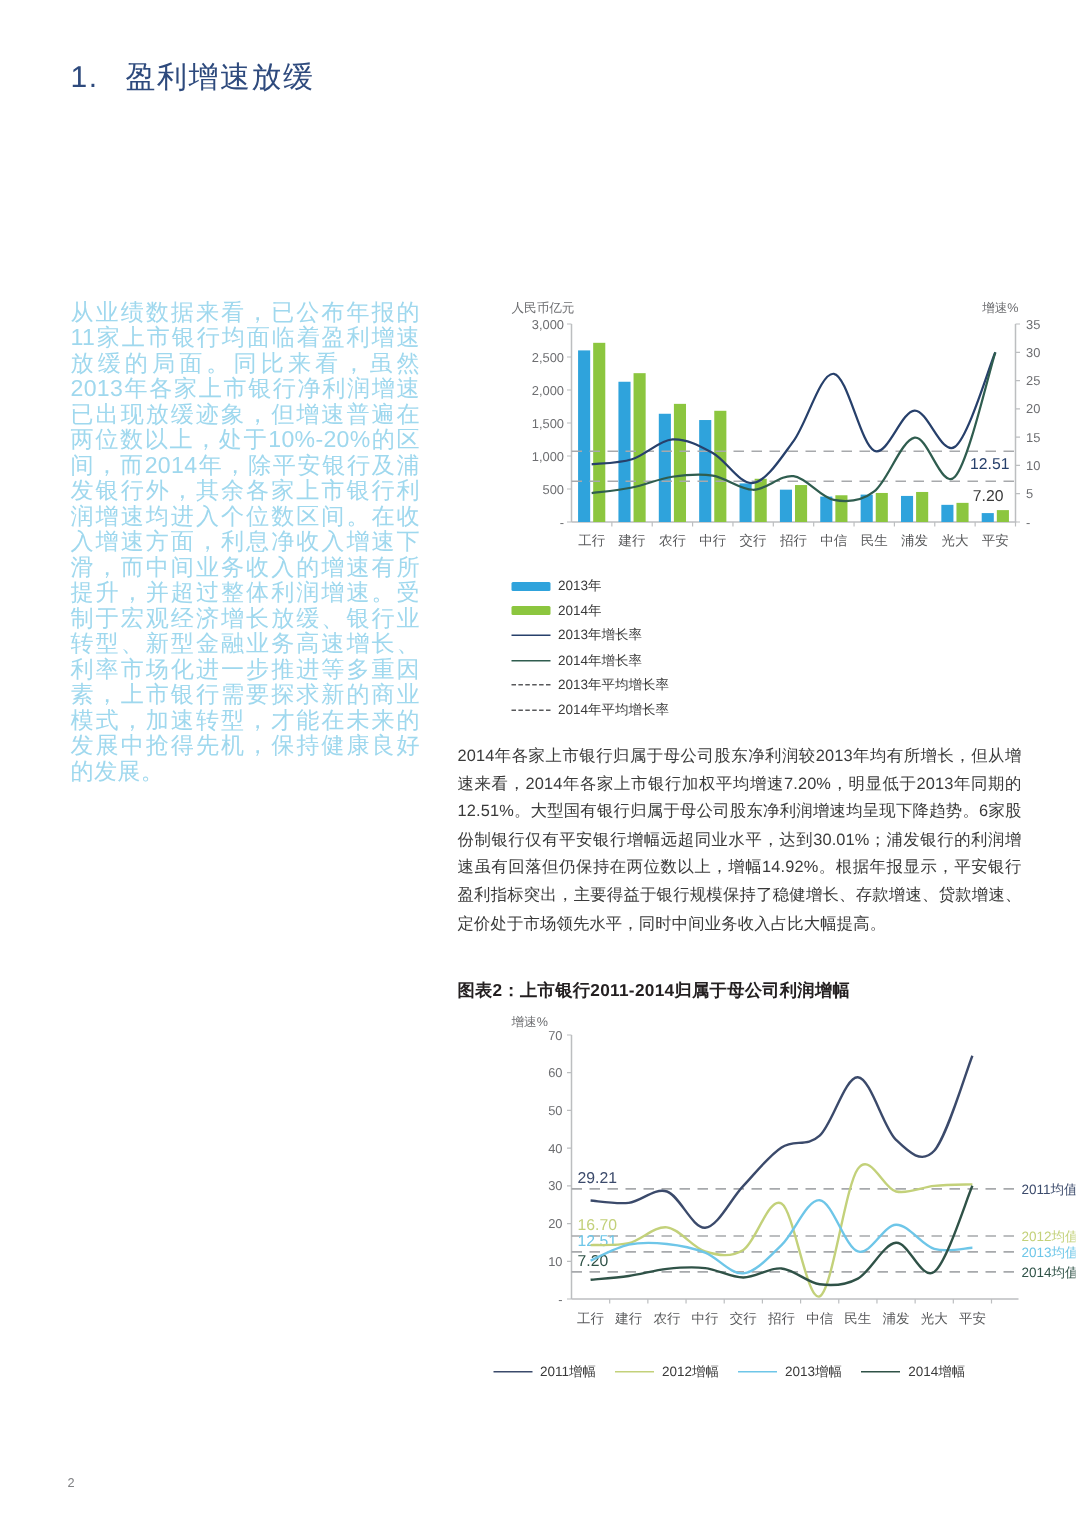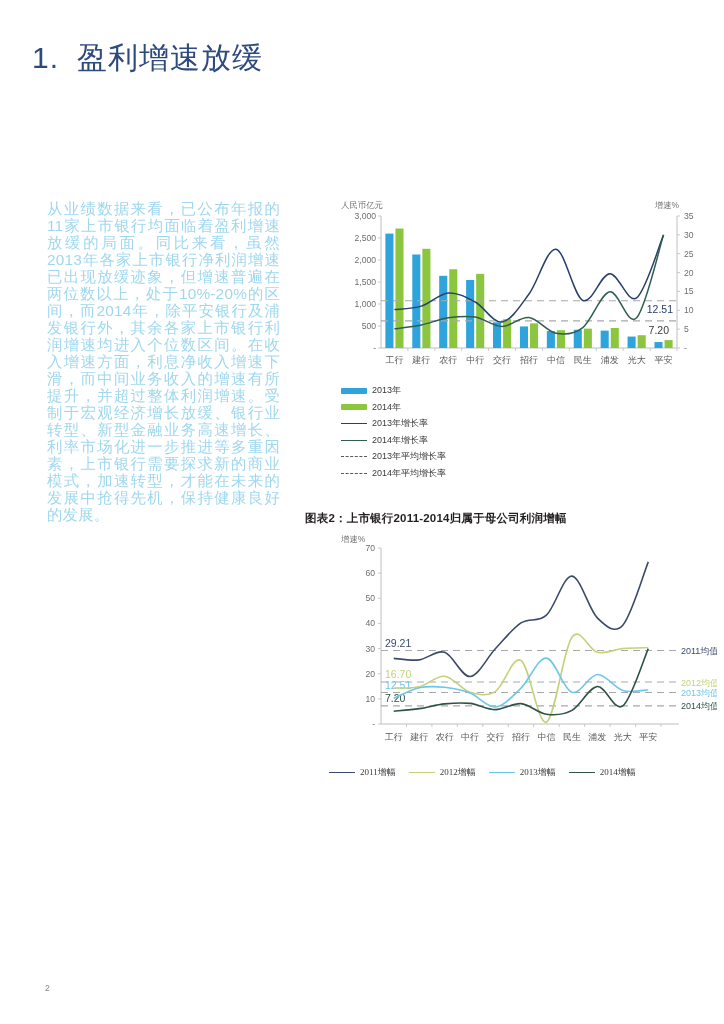--- a/index.html
+++ b/index.html
@@ -5,22 +5,22 @@
   html,body{margin:0;padding:0;}
   body{
     width:724px;height:1024px;background:#ffffff;
     font-family:"Liberation Sans","DejaVu Sans",sans-serif;
     position:relative;overflow:hidden;
   }
   .page{position:absolute;inset:0;}
 
   
   .doc-title{
-    position:absolute;left:32px;top:40px;width:500px;
-    font-size:30px;line-height:1.2;color:#2e4a7d;font-weight:400;
+    position:absolute;left:47px;top:40px;width:500px;
+    font-size:20px;line-height:1.2;color:#2e4a7d;font-weight:400;
     letter-spacing:1px;white-space:nowrap;
   }
   .doc-title .num{margin-right:18px;}
 
   
   .left-col{
     position:absolute;left:47px;top:200px;width:233px;
     font-size:15.4px;line-height:17px;color:#9fd8ee;
     text-align:justify;text-justify:inter-character;
     letter-spacing:0.2px;
@@ -47,21 +47,21 @@
   .chart-block{position:relative;margin-bottom:4px;margin-left:36px;}
   .axis-cap{font-size:8.4px;color:#6d6e71;}
   .axis-cap.left{position:absolute;left:0;top:0;}
   .axis-cap.right{position:absolute;right:2px;top:0;}
   .chart-svg{display:block;}
 
   .legend{display:flex;flex-wrap:wrap;margin-top:2px;}
   .legend.c1{width:350px;margin-left:16px;}
   .legend.c1 .li{width:50%;display:flex;align-items:center;
     font-size:9px;color:#3a3a3a;margin-bottom:3.5px;padding-left:20px;}
-  .legend.c2{margin-left:24px;font-family:Liberation Serif, serif;}
+  .legend.c2{margin-left:24px;}
   .legend.c2 .li{display:flex;align-items:center;font-size:9px;
     color:#3a3a3a;margin-right:13px;}
   .swatch{width:26px;height:6px;margin-right:5px;flex:none;border-radius:1px;}
   .swline{width:26px;height:0;border-top-width:1.6px;border-top-style:solid;
     margin-right:5px;flex:none;}
   .swdash{width:26px;height:0;border-top-width:1.4px;border-top-style:dashed;
     margin-right:5px;flex:none;}
 
   .page-num{
     position:absolute;left:45px;top:983px;font-size:8.5px;color:#808285;
@@ -214,20 +214,21 @@
       <div class="li">
         <span class="swdash" style="border-top-color:#58595b"></span>
         <span>2013年平均增长率</span>
       </div>
       <div class="li">
         <span class="swdash" style="border-top-color:#58595b"></span>
         <span>2014年平均增长率</span>
       </div>
     </div>
 
+    <div class="body-p" style="margin-top:12px;">2014年各家上市银行归属于母公司股东净利润较2013年均有所增长，但从增速来看，2014年各家上市银行加权平均增速7.20%，明显低于2013年同期的12.51%。大型国有银行归属于母公司股东净利润增速均呈现下降趋势。6家股份制银行仅有平安银行增幅远超同业水平，达到30.01%；浦发银行的利润增速虽有回落但仍保持在两位数以上，增幅14.92%。根据年报显示，平安银行盈利指标突出，主要得益于银行规模保持了稳健增长、存款增速、贷款增速、定价处于市场领先水平，同时中间业务收入占比大幅提高。</div>
 
     <div class="fig-title" style="margin-top:28px;">图表2：上市银行2011-2014归属于母公司利润增幅</div>
 
     <div class="chart-block" style="height:228px;">
       <div class="axis-cap left">增速%</div>
       <svg class="chart-svg" id="svg2" width="376" height="226" viewBox="0 0 376 226">
           <text x="34" y="17" font-size="8.6" fill="#6d6e71" text-anchor="end" font-family="&quot;Liberation Sans&quot;, sans-serif">70</text>
           <line x1="37" y1="14" x2="40" y2="14" stroke="#bcbec0" stroke-width="0.8"></line>
           <text x="34" y="42.14285714285714" font-size="8.6" fill="#6d6e71" text-anchor="end" font-family="&quot;Liberation Sans&quot;, sans-serif">60</text>
           <line x1="37" y1="39.14285714285714" x2="40" y2="39.14285714285714" stroke="#bcbec0" stroke-width="0.8"></line>

